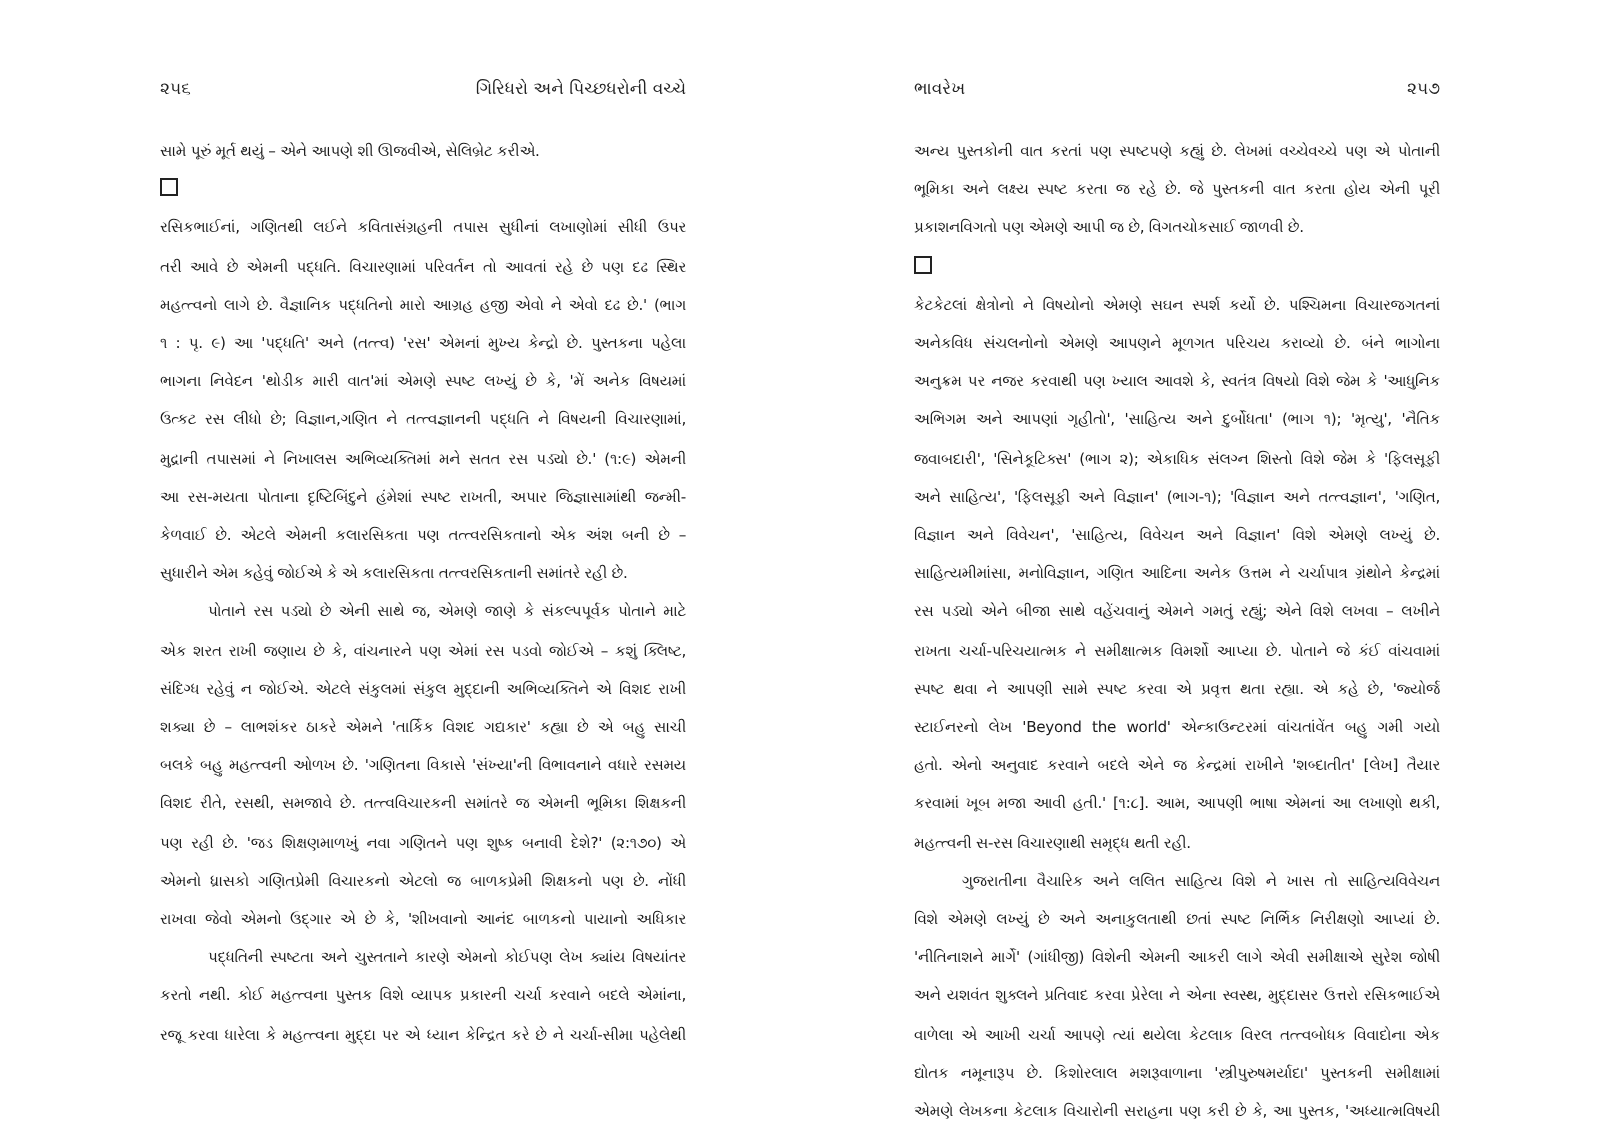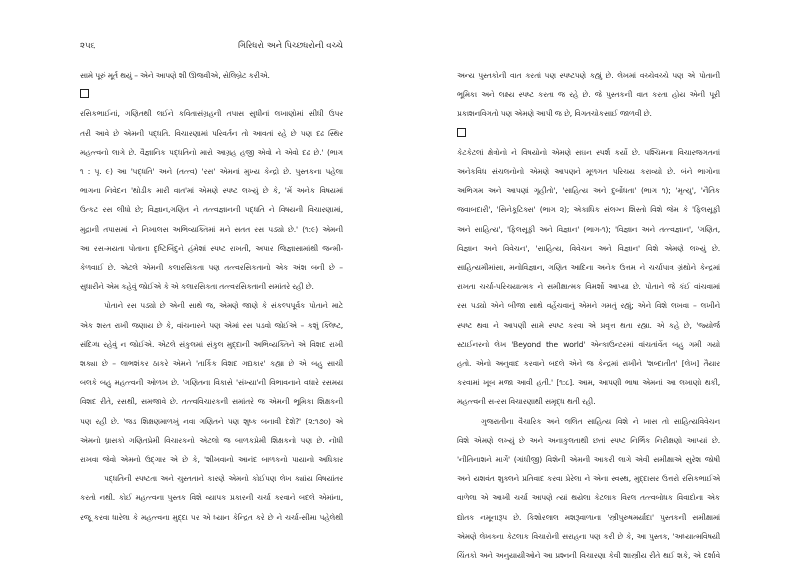--- a/index.html
+++ b/index.html
@@ -71,36 +71,41 @@
         <span class="line">પણ રહી છે. 'જડ શિક્ષણમાળખું નવા ગણિતને પણ શુષ્ક બનાવી દેશે?' (૨:૧૭૦) એ</span>
         <span class="line">એમનો ધ્રાસકો ગણિતપ્રેમી વિચારકનો એટલો જ બાળકપ્રેમી શિક્ષકનો પણ છે. નોંધી</span>
         <span class="line">રાખવા જેવો એમનો ઉદ્ગાર એ છે કે, 'શીખવાનો આનંદ બાળકનો પાયાનો અધિકાર</span>
         <span class="line indent">પદ્ધતિની સ્પષ્ટતા અને ચુસ્તતાને કારણે એમનો કોઈપણ લેખ ક્યાંય વિષયાંતર</span>
         <span class="line">કરતો નથી. કોઈ મહત્ત્વના પુસ્તક વિશે વ્યાપક પ્રકારની ચર્ચા કરવાને બદલે એમાંના,</span>
         <span class="line">રજૂ કરવા ધારેલા કે મહત્ત્વના મુદ્દા પર એ ધ્યાન કેન્દ્રિત કરે છે ને ચર્ચા-સીમા પહેલેથી</span>
       </div>
   </div>
 
   <div class="page page-right">
+    <div class="running-head">
+      <span class="title">ભાવરેખ</span>
+      <span class="num">૨૫૭</span>
+    </div>
     <div class="body-text">
         <span class="line">અન્ય પુસ્તકોની વાત કરતાં પણ સ્પષ્ટપણે કહ્યું છે. લેખમાં વચ્ચેવચ્ચે પણ એ પોતાની</span>
         <span class="line">ભૂમિકા અને લક્ષ્ય સ્પષ્ટ કરતા જ રહે છે. જે પુસ્તકની વાત કરતા હોય એની પૂરી</span>
         <span class="line last">પ્રકાશનવિગતો પણ એમણે આપી જ છે, વિગતચોકસાઈ જાળવી છે.</span>
         <span class="section-mark">
           <span class="box"></span>
         </span>
         <span class="line">કેટકેટલાં ક્ષેત્રોનો ને વિષયોનો એમણે સઘન સ્પર્શ કર્યો છે. પશ્ચિમના વિચારજગતનાં</span>
         <span class="line">અનેકવિધ સંચલનોનો એમણે આપણને મૂળગત પરિચય કરાવ્યો છે. બંને ભાગોના</span>
+        <span class="line">અનુક્રમ પર નજર કરવાથી પણ ખ્યાલ આવશે કે, સ્વતંત્ર વિષયો વિશે જેમ કે 'આધુનિક</span>
         <span class="line">અભિગમ અને આપણાં ગૃહીતો', 'સાહિત્ય અને દુર્બોધતા' (ભાગ ૧); 'મૃત્યુ', 'નૈતિક</span>
         <span class="line">જવાબદારી', 'સિનેકૂટિક્સ' (ભાગ ૨); એકાધિક સંલગ્ન શિસ્તો વિશે જેમ કે 'ફિલસૂફી</span>
         <span class="line">અને સાહિત્ય', 'ફિલસૂફી અને વિજ્ઞાન' (ભાગ-૧); 'વિજ્ઞાન અને તત્ત્વજ્ઞાન', 'ગણિત,</span>
         <span class="line">વિજ્ઞાન અને વિવેચન', 'સાહિત્ય, વિવેચન અને વિજ્ઞાન' વિશે એમણે લખ્યું છે.</span>
         <span class="line">સાહિત્યમીમાંસા, મનોવિજ્ઞાન, ગણિત આદિના અનેક ઉત્તમ ને ચર્ચાપાત્ર ગ્રંથોને કેન્દ્રમાં</span>
+        <span class="line">રસ પડ્યો એને બીજા સાથે વહેંચવાનું એમને ગમતું રહ્યું; એને વિશે લખવા – લખીને</span>
         <span class="line">રાખતા ચર્ચા-પરિચયાત્મક ને સમીક્ષાત્મક વિમર્શો આપ્યા છે. પોતાને જે કંઈ વાંચવામાં</span>
-        <span class="line">રસ પડ્યો એને બીજા સાથે વહેંચવાનું એમને ગમતું રહ્યું; એને વિશે લખવા – લખીને</span>
         <span class="line">સ્પષ્ટ થવા ને આપણી સામે સ્પષ્ટ કરવા એ પ્રવૃત્ત થતા રહ્યા. એ કહે છે, 'જ્યોર્જ</span>
         <span class="line">સ્ટાઈનરનો લેખ 'Beyond the world' એન્કાઉન્ટરમાં વાંચતાંવેંત બહુ ગમી ગયો</span>
         <span class="line">હતો. એનો અનુવાદ કરવાને બદલે એને જ કેન્દ્રમાં રાખીને 'શબ્દાતીત' [લેખ] તૈયાર</span>
         <span class="line">કરવામાં ખૂબ મજા આવી હતી.' [૧:૮]. આમ, આપણી ભાષા એમનાં આ લખાણો થકી,</span>
         <span class="line last">મહત્ત્વની સ-રસ વિચારણાથી સમૃદ્ધ થતી રહી.</span>
         <span class="line indent">ગુજરાતીના વૈચારિક અને લલિત સાહિત્ય વિશે ને ખાસ તો સાહિત્યવિવેચન</span>
         <span class="line">વિશે એમણે લખ્યું છે અને અનાકુલતાથી છતાં સ્પષ્ટ નિર્ભિક નિરીક્ષણો આપ્યાં છે.</span>
         <span class="line">'નીતિનાશને માર્ગે' (ગાંધીજી) વિશેની એમની આકરી લાગે એવી સમીક્ષાએ સુરેશ જોષી</span>
         <span class="line">અને યશવંત શુક્લને પ્રતિવાદ કરવા પ્રેરેલા ને એના સ્વસ્થ, મુદ્દાસર ઉત્તરો રસિકભાઈએ</span>
         <span class="line">વાળેલા એ આખી ચર્ચા આપણે ત્યાં થયેલા કેટલાક વિરલ તત્ત્વબોધક વિવાદોના એક</span>

